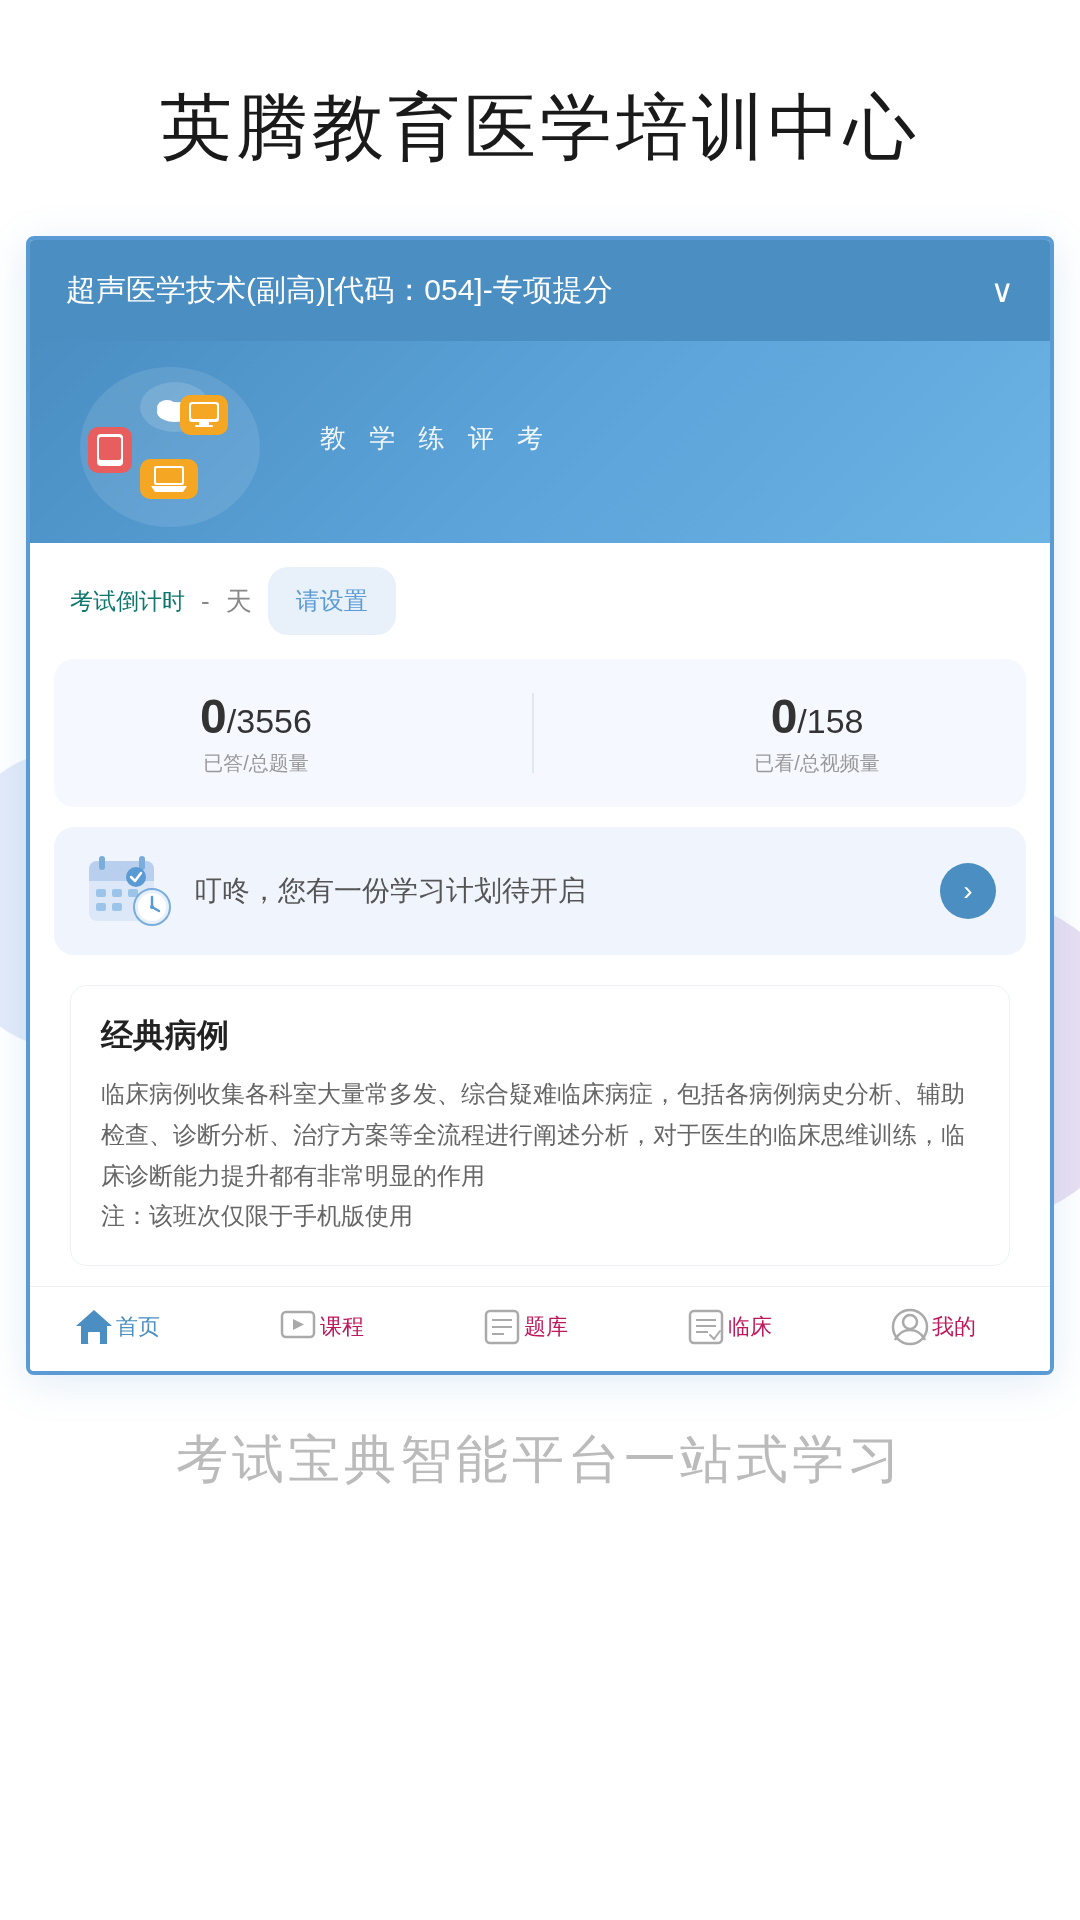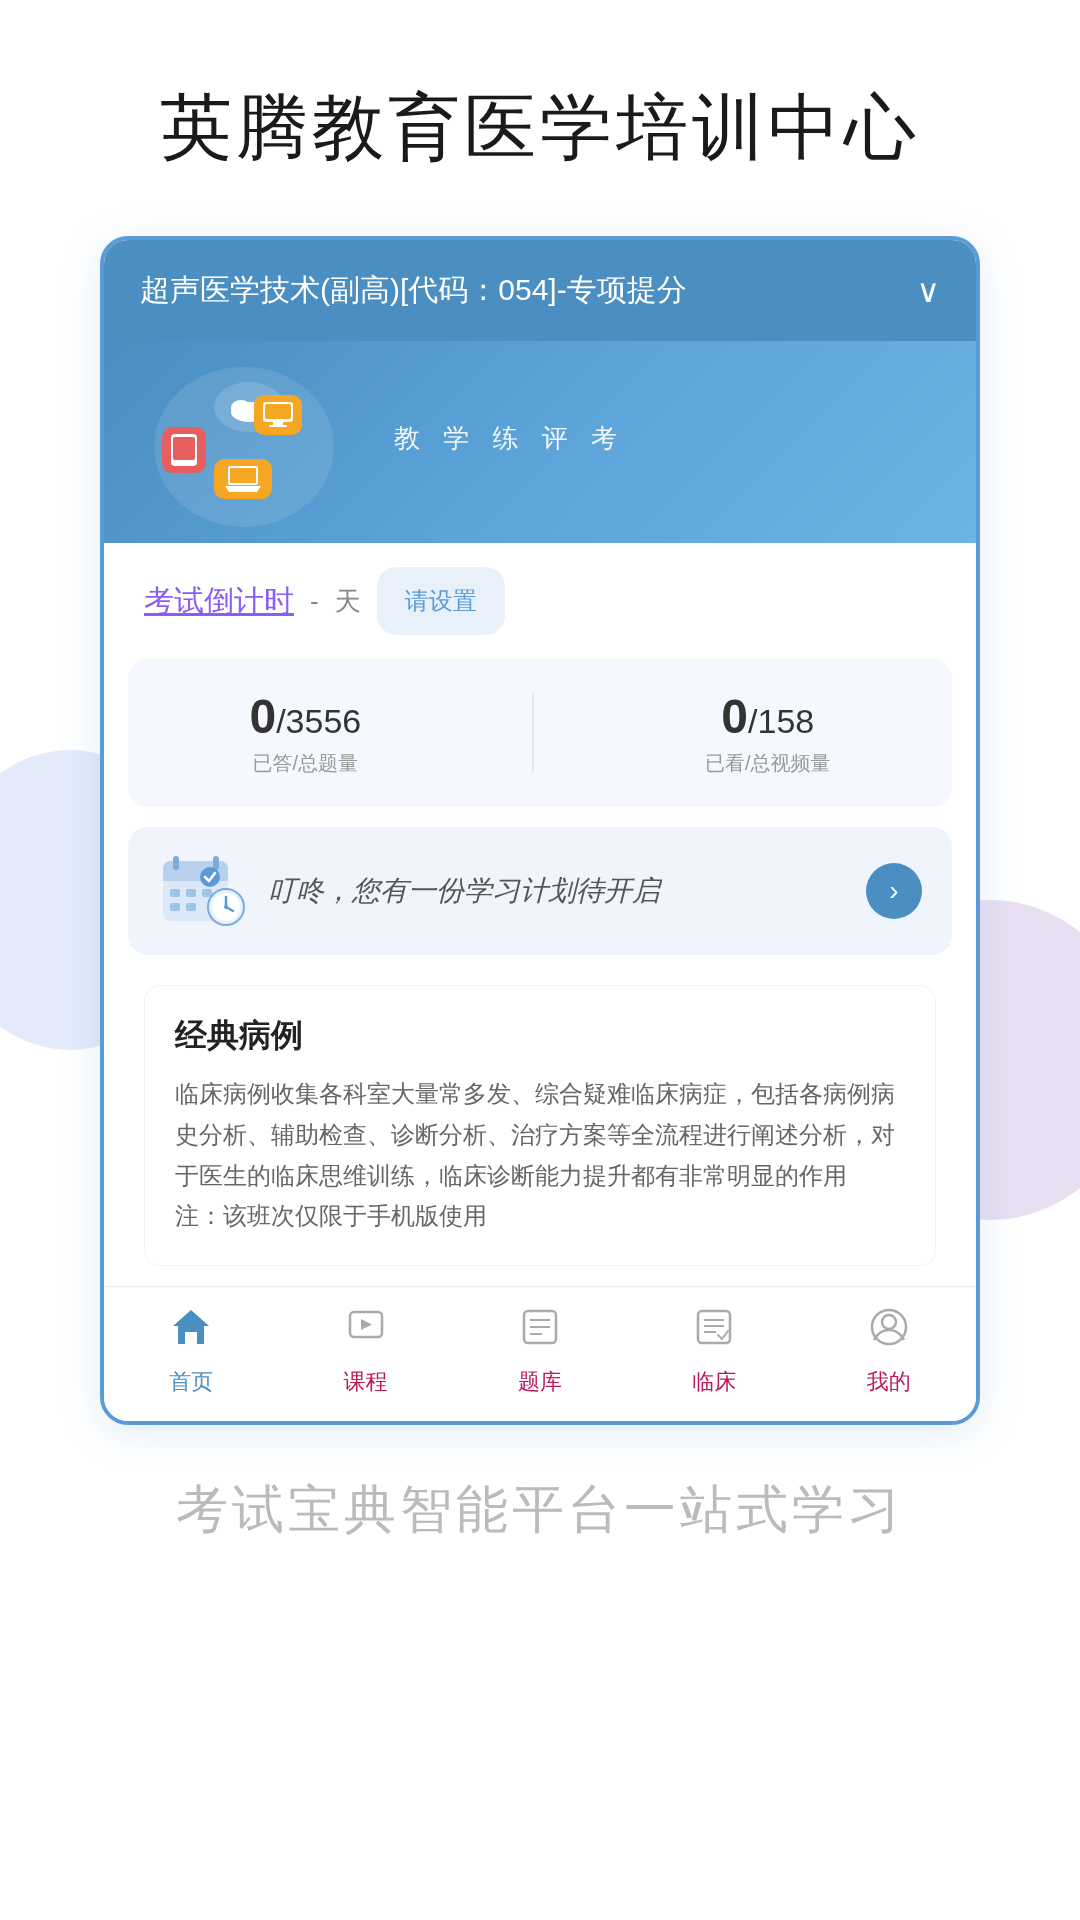--- a/index.html
+++ b/index.html
@@ -51,23 +51,23 @@
       font-size: 72px;
       font-weight: 500;
       color: #1a1a1a;
       text-align: center;
       margin-bottom: 60px;
       letter-spacing: 4px;
     }
 
     
     .phone-mockup {
-      width: 880px;
+      width: 1028px;
       border: 4px solid #5b9bd5;
-      border-radius: 28px;
+      border-radius: 8px;
       overflow: hidden;
       background: #ffffff;
       box-shadow: 0 8px 40px rgba(91,155,213,0.18);
     }
 
     
     .course-selector {
       background: #4a8ec2;
       padding: 30px 36px;
       display: flex;
@@ -120,23 +120,22 @@
 
     
     .countdown-bar {
       padding: 24px 40px;
       display: flex;
       align-items: center;
       gap: 16px;
       background: #fff;
     }
     .countdown-label {
-      color: #8b5cf6;
-      font-size: 30px;
-      text-decoration: underline;
+      color: #0f766e;
+      font-size: 23px;
     }
     .countdown-dash {
       color: #888;
       font-size: 26px;
     }
     .countdown-unit {
       color: #888;
       font-size: 26px;
     }
     .countdown-btn {
@@ -221,21 +220,20 @@
       width: 90px;
       height: 80px;
       flex-shrink: 0;
       position: relative;
     }
     .plan-text {
       flex: 1;
       font-size: 28px;
       color: #555;
       font-weight: 500;
-      font-style: italic;
     }
     .plan-arrow-btn {
       width: 56px;
       height: 56px;
       background: #4a8ec2;
       border-radius: 50%;
       display: flex;
       align-items: center;
       justify-content: center;
       cursor: pointer;
@@ -278,23 +276,23 @@
     .bottom-nav {
       background: #fff;
       border-top: 1px solid #eee;
       display: flex;
       justify-content: space-around;
       align-items: center;
       padding: 20px 0 24px;
     }
     .nav-item {
       display: flex;
-      flex-direction: column;
-      align-items: center;
-      gap: 20px;
+      flex-direction: row;
+      align-items: center;
+      gap: 0;
       cursor: pointer;
       min-width: 120px;
     }
     .nav-label {
       font-size: 22px;
       color: #be185d;
     }
     .nav-label.active {
       color: #4a8ec2;
     }

